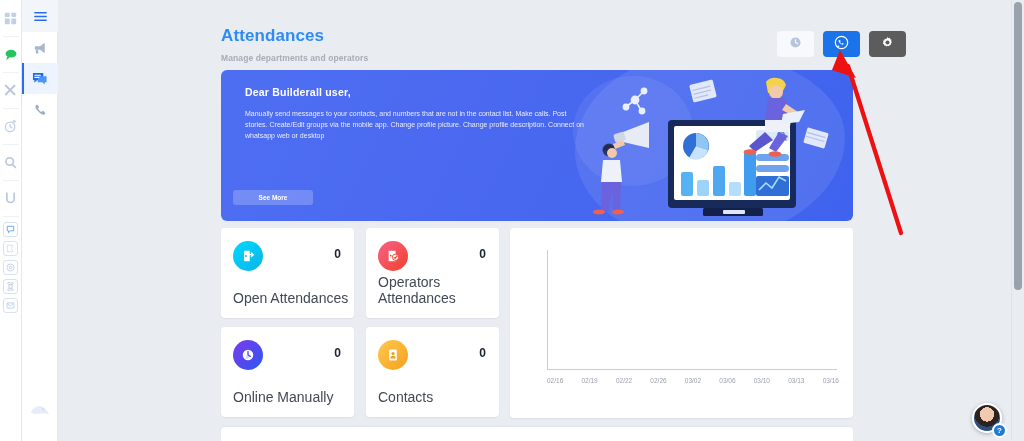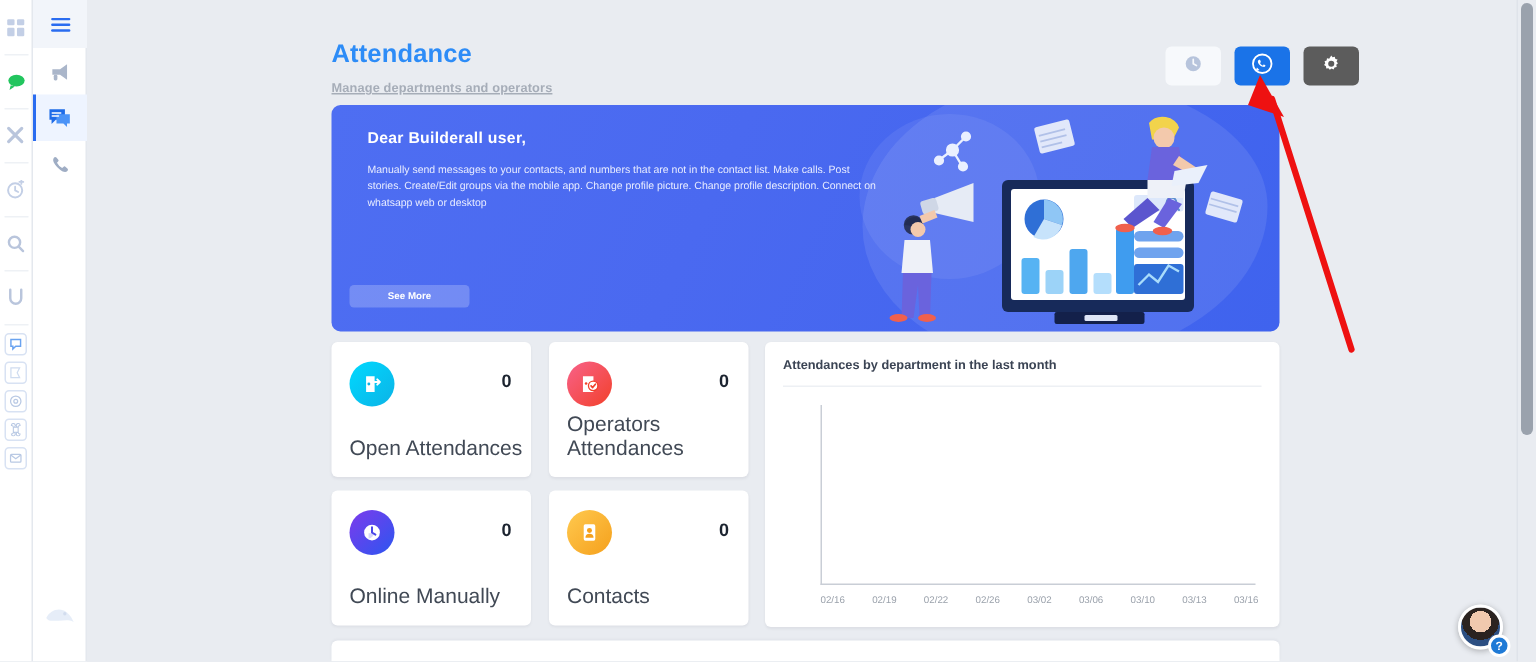--- a/index.html
+++ b/index.html
@@ -61,21 +61,21 @@
     background: #e9ecf1;
     overflow: hidden;
   }
   .page-head { position: absolute; left: 163px; top: 26px; }
   .page-title {
     font-size: 17px; font-weight: bold; color: #2d8cf7;
     letter-spacing: .1px;
   }
   .page-sub {
     font-size: 8.5px; font-weight: bold; color: #a6adb8;
-    margin-top: 7px; letter-spacing: .1px; text-decoration: underline;
+    margin-top: 7px; letter-spacing: .1px;
   }
 
   .head-actions {
     position: absolute; right: 104px; top: 31px;
     display: flex; gap: 9px; align-items: center;
   }
   .hbtn {
     width: 37px; height: 26px; border-radius: 4px;
     display: flex; align-items: center; justify-content: center;
     border: none; cursor: pointer;
@@ -318,21 +318,21 @@
       <svg width="22" height="16" viewBox="0 0 24 16">
         <path d="M2 9 c3 -6 10 -8 15 -4 c3 2.4 4 5 5 7 c-4 -2 -7 -1 -11 -1 c-4 0 -7 1 -9 -2 z" fill="#b8cdec"></path>
         <circle cx="15.5" cy="6" r="1.2" fill="#7f9dd0"></circle>
       </svg>
     </div>
   </div>
 
   <div class="main">
 
     <div class="page-head">
-      <div class="page-title">Attendance</div>
+      <div class="page-title">Attendances</div>
       <div class="page-sub">Manage departments and operators</div>
     </div>
 
     <div class="head-actions">
       <button class="hbtn light">
         <span>
           <svg width="13" height="13" viewBox="0 0 16 16">
             <circle cx="8" cy="8" r="6.2" fill="#b7c4dc"></circle>
             <path d="M8 4.4 V8 L10.6 9.5" stroke="#f7f9fc" stroke-width="1.4" fill="none" stroke-linecap="round"></path>
           </svg>
@@ -488,21 +488,20 @@
               <path d="M4.9 12 a3.1 3.1 0 0 1 6.2 0 z" fill="#f5a01c"></path>
             </svg>
           </div>
           <div class="stat-val">0</div>
           <div class="stat-lbl">Contacts</div>
         </div>
       </div>
     </div>
 
     <div class="chart-card">
-      <div class="chart-title">Attendances by department in the last month</div>
       <div class="chart-plot">
         <div class="y-axis"></div>
         <div class="x-axis"></div>
         <div class="x-labels">
           <span>02/16</span>
           <span>02/19</span>
           <span>02/22</span>
           <span>02/26</span>
           <span>03/02</span>
           <span>03/06</span>

